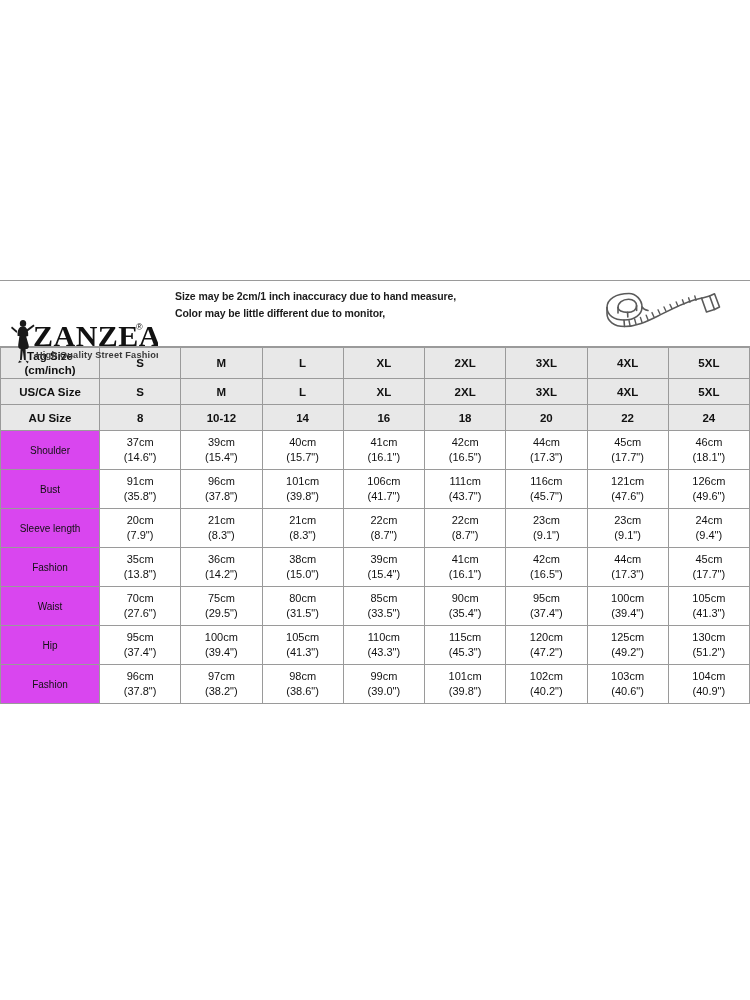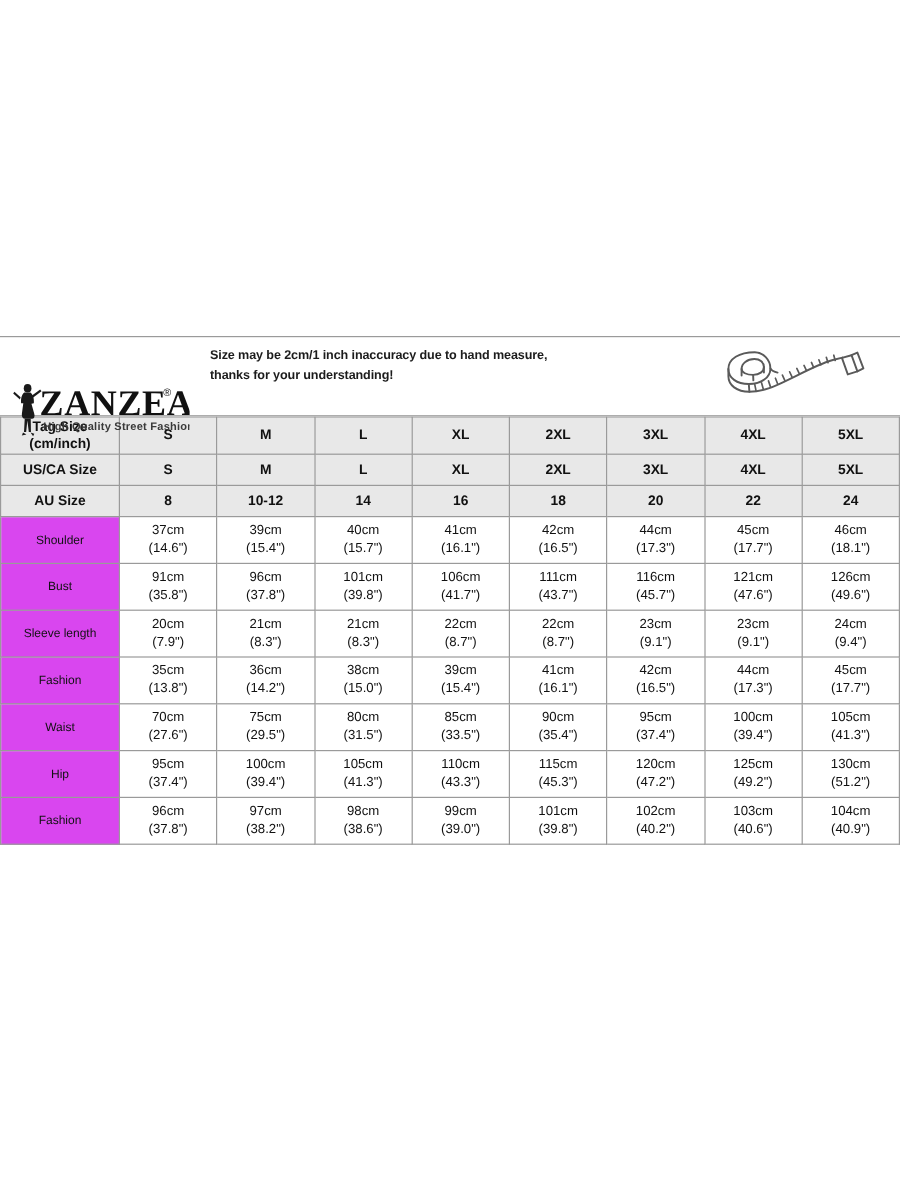--- a/index.html
+++ b/index.html
@@ -128,21 +128,21 @@
           <path d="M9.2 16 L4.0 11.5 L3.0 13.0 L8.6 18 Z" fill="#1a1a1a"></path>
         </g>
         <text x="25" y="31" font-family="'Liberation Serif', serif" font-size="30" font-weight="bold" fill="#111111" letter-spacing="0.5">ZANZEA</text>
         <text x="128" y="15" font-family="'Liberation Sans', sans-serif" font-size="9" fill="#111111">®</text>
         <text x="28" y="43" font-family="'Liberation Sans', sans-serif" font-size="9.2" font-weight="bold" fill="#3a3a3a" letter-spacing="0.2">High Quality Street Fashion</text>
       </svg>
     </div>
 
     <div class="disclaimer">
       <div>Size may be 2cm/1 inch inaccuracy due to hand measure,</div>
-      <div>thanks for your understanding!</div>
+      <div>Color may be little different due to monitor,</div>
     </div>
   </div>
 
   <table class="size-table">
     <tbody>
 
       <tr class="hdr tall">
         <td class="label">
           <span class="two-line">
             <span>Tag Size</span>

